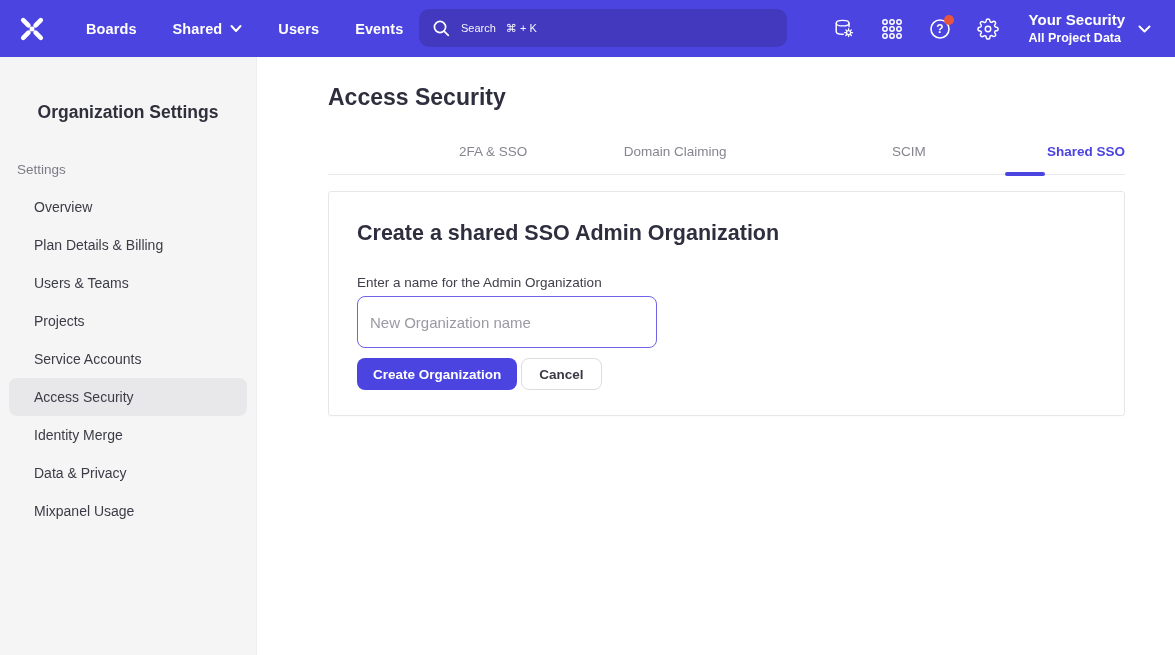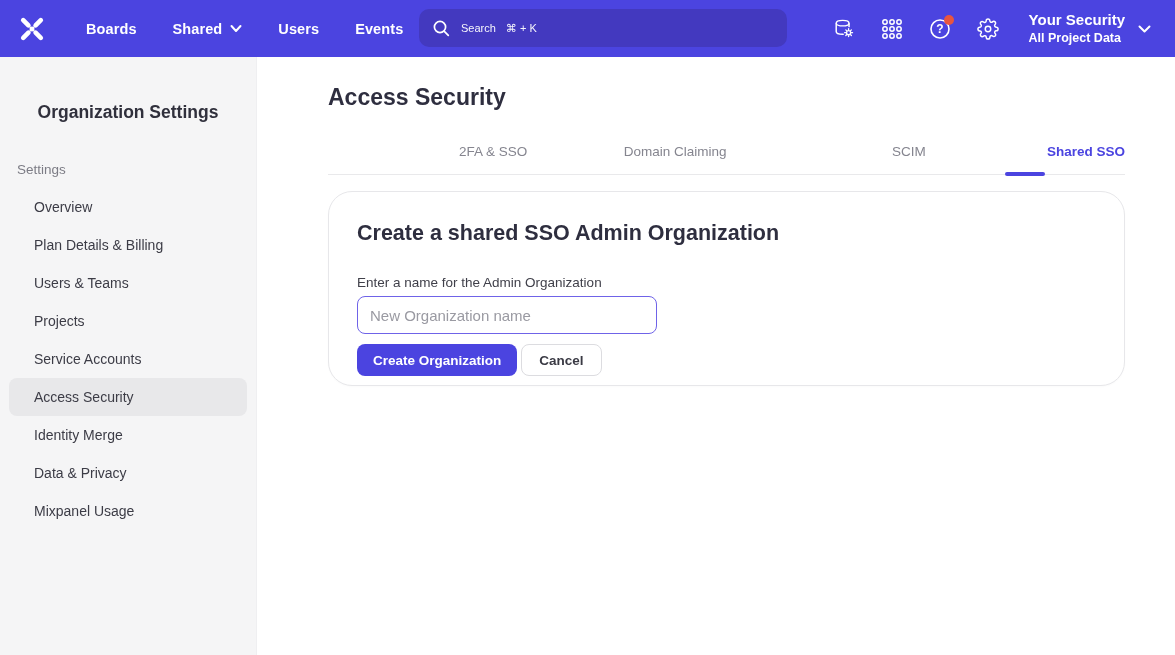--- a/index.html
+++ b/index.html
@@ -33,24 +33,24 @@
 
   
   .main { flex:1; padding:0 50px; background:#fff; }
   .page-title { margin-top:27px; font-size:23px; font-weight:700; color:#2E2E3F; }
   .tabs { display:flex; margin-top:33px; border-bottom:1px solid #E9E9EB; }
   .tab { flex:1; text-align:right; padding-bottom:15px; font-size:13.5px; color:#85858F; position:relative; cursor:pointer; }
   .tab.active { color:#4B44E0; font-weight:700; }
   .tab-underline { display:none; }
   .tab.active .tab-underline { display:block; position:absolute; left:50%; transform:translateX(-50%); bottom:-2px; width:40px; height:4px; border-radius:2px; background:#4B44E0; }
 
-  .card { margin-top:16px; border:1px solid #E7E7EA; border-radius:24px; background:#fff; padding:29px 28px 9px; box-shadow:0 1px 2px rgba(0,0,0,.02); }
+  .card { margin-top:16px; border:1px solid #E7E7EA; border-radius:3px; background:#fff; padding:29px 28px 25px; box-shadow:0 1px 2px rgba(0,0,0,.02); }
   .card-title { font-size:21.5px; font-weight:700; color:#2E2E3F; }
   .field-label { margin-top:29px; font-size:13.5px; color:#40404A; }
-  .text-input { margin-top:6px; display:block; width:300px; height:38px; border:1.5px solid #6F63E8; border-radius:8px; padding:0 12px; font-size:15px; color:#30303C; outline:none; font-family:inherit; background:#fff; }
+  .text-input { margin-top:6px; display:block; width:300px; height:52px; border:1.5px solid #6F63E8; border-radius:8px; padding:0 12px; font-size:15px; color:#30303C; outline:none; font-family:inherit; background:#fff; }
   .text-input::placeholder { color:#9A9AA2; }
   .btn-row { margin-top:10px; display:flex; gap:4px; }
   .btn { height:32px; border-radius:8px; font-size:13.5px; font-weight:700; font-family:inherit; cursor:pointer; display:inline-flex; align-items:center; }
   .btn-primary { background:#4B44E0; color:#fff; border:none; padding:0 16px; }
   .btn-secondary { background:#fff; color:#3A3A44; border:1px solid #DCDCE0; padding:0 17px; }
 
   svg { display:block; }
 </style>
 </head>
 <body>

